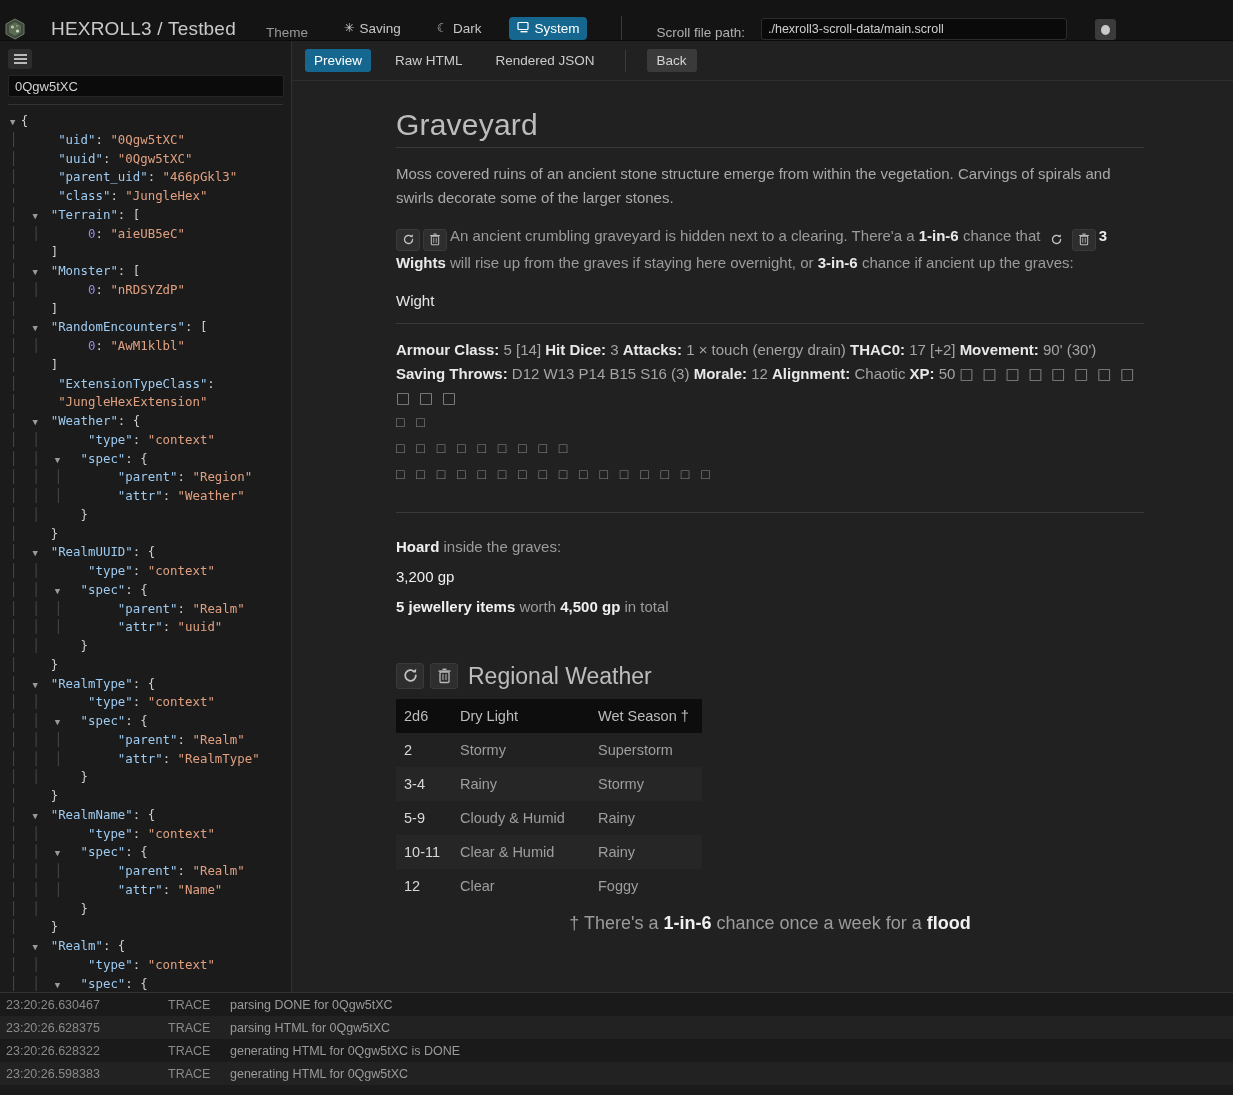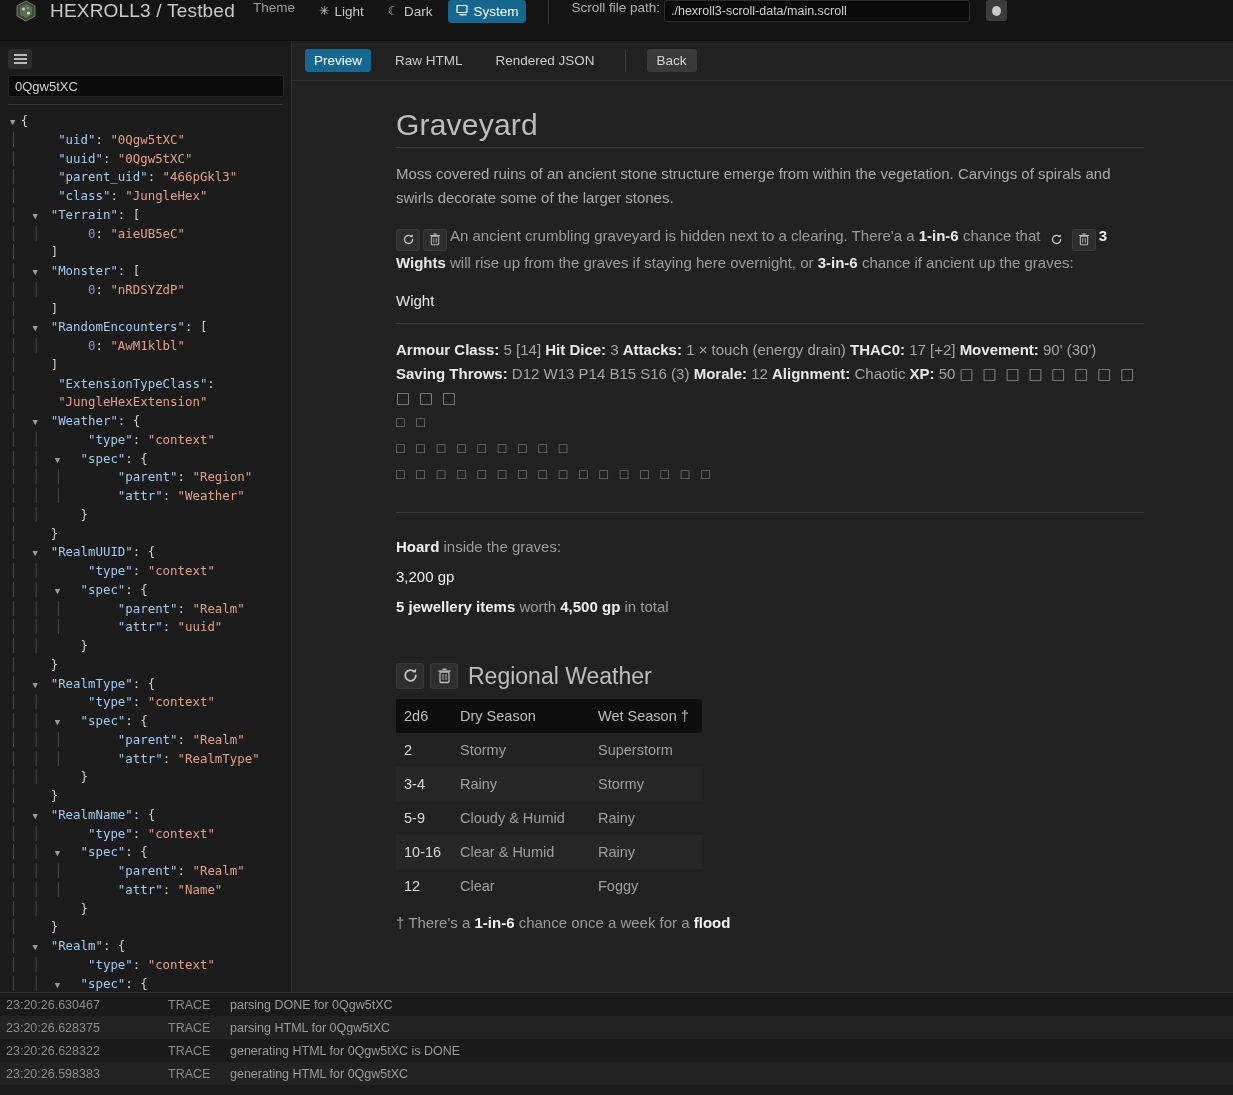--- a/index.html
+++ b/index.html
@@ -10,23 +10,23 @@
     font-family: "Liberation Sans", sans-serif;
     overflow: hidden;
   }
 
   
   #topbar {
     height: 41px;
     background: #141414;
     border-bottom: 1px solid #0c0c0c;
     display: flex;
-    align-items: flex-start;
-    padding: 0 15px;
-    gap: 4px;
+    align-items: flex-end;
+    padding: 0 4px;
+    gap: 16px;
   }
   #logo {
     width: 22px; height: 22px;
     margin-right: 9px;
     flex: 0 0 auto;
     position: relative;
   }
   #logo svg { display: block; }
   #app-title {
     color: #c9c9c9;
@@ -296,21 +296,21 @@
   }
   table.wtable td {
     padding: 5px 8px;
     color: #9e9e9e;
   }
   table.wtable td.first { color: #d8d8d8; }
   table.wtable tbody tr:nth-child(even) { background: #262626; }
   table.wtable tbody tr:nth-child(odd) { background: transparent; }
   .wcol0 { width: 56px; }
   .wcol1 { width: 138px; }
-  #weather-note { margin-top: 8px; color: #9b9b9b; font-size: 15px; }
+  #weather-note { margin-top: 8px; color: #9b9b9b; font-size: 18px; text-align: center; }
   #weather-note .em { color: #f0f0f0; font-weight: bold; }
 
   
   #logpanel {
     height: 93px;
     background: #1a1a1a;
     border-top: 1px solid #333;
     overflow: hidden;
     font-size: 12.5px;
   }
@@ -338,21 +338,21 @@
       <circle cx="13.5" cy="13" r="1.6" fill="#cfd8c6"></circle>
       <circle cx="13" cy="8" r="1.1" fill="#8c9a82"></circle>
     </svg>
   </div>
   <div id="app-title">HEXROLL3 / Testbed</div>
 
   <div class="theme-label">Theme</div>
 
   <button class="theme-btn">
     <span class="gl">✳</span>
-    <span>Light</span>
+    <span>Saving</span>
   </button>
 
   <button class="theme-btn">
     <span class="gl">☾</span>
     <span>Dark</span>
   </button>
 
   <button class="theme-btn active">
     <span class="gl">
       <svg width="12" height="11" viewBox="0 0 12 11">
@@ -466,42 +466,42 @@
                 <rect x="8" y="6" width="1" height="6" fill="#b8b8b8"></rect>
               </svg>
             </button>
           <div id="weather-title">Regional Weather</div>
         </div>
 
         <table class="wtable">
           <thead>
             <tr>
               <th class="wcol0">2d6</th>
-              <th class="wcol1">Dry Season</th>
+              <th class="wcol1">Dry Light</th>
               <th>Wet Season †</th>
             </tr>
           </thead>
           <tbody id="weather-body">
               <tr>
                 <td class="first wcol0">2</td>
                 <td class="wcol1">Stormy</td>
                 <td>Superstorm</td>
               </tr>
               <tr>
                 <td class="first wcol0">3-4</td>
                 <td class="wcol1">Rainy</td>
                 <td>Stormy</td>
               </tr>
               <tr>
                 <td class="first wcol0">5-9</td>
                 <td class="wcol1">Cloudy &amp;  Humid</td>
                 <td>Rainy</td>
               </tr>
               <tr>
-                <td class="first wcol0">10-16</td>
+                <td class="first wcol0">10-11</td>
                 <td class="wcol1">Clear &amp;  Humid</td>
                 <td>Rainy</td>
               </tr>
               <tr>
                 <td class="first wcol0">12</td>
                 <td class="wcol1">Clear</td>
                 <td>Foggy</td>
               </tr>
             </tbody>
         </table>

